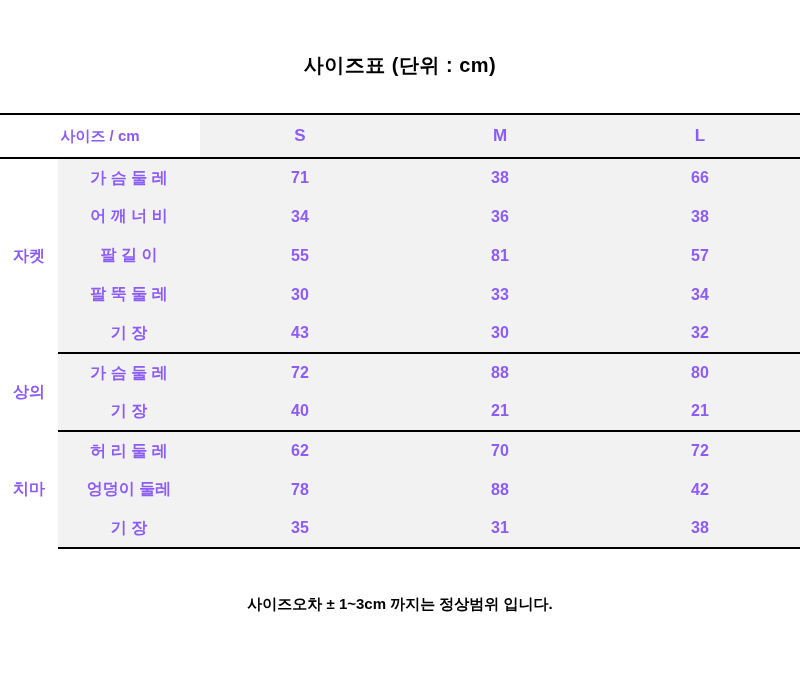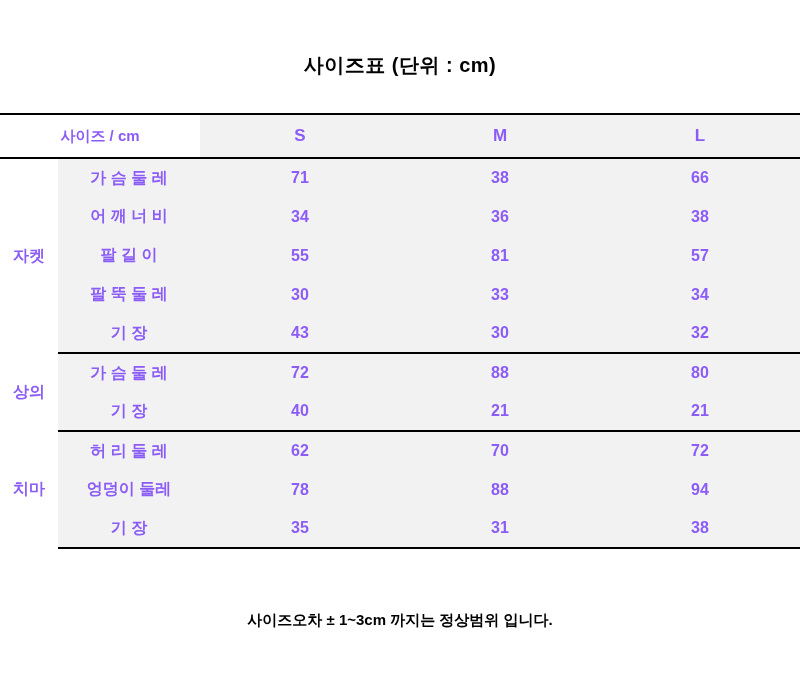--- a/index.html
+++ b/index.html
@@ -99,21 +99,21 @@
   }
   tr.last-row td.label-cell,
   tr.last-row td.value-cell,
   tr.last-row td.group-cell {
     border-bottom: 2px solid #000000;
   }
   .footnote {
     text-align: center;
     font-size: 15px;
     font-weight: bold;
-    margin-top: 62px;
+    margin-top: 46px;
     color: #000000;
   }
 </style>
 </head>
 <body>
 
 <div class="page">
 
   <div class="title">사이즈표 (단위 : cm)</div>
 
@@ -184,21 +184,21 @@
           <td class="group-cell" rowspan="3">치마</td>
           <td class="label-cell">허 리 둘 레</td>
           <td class="value-cell">62</td>
           <td class="value-cell">70</td>
           <td class="value-cell">72</td>
         </tr>
         <tr>
           <td class="label-cell">엉덩이 둘레</td>
           <td class="value-cell">78</td>
           <td class="value-cell">88</td>
-          <td class="value-cell">94</td>
+          <td class="value-cell">42</td>
         </tr>
         <tr class="last-row">
           <td class="label-cell">기        장</td>
           <td class="value-cell">35</td>
           <td class="value-cell">31</td>
           <td class="value-cell">38</td>
         </tr>
       </tbody>
     </table>
   </div>

